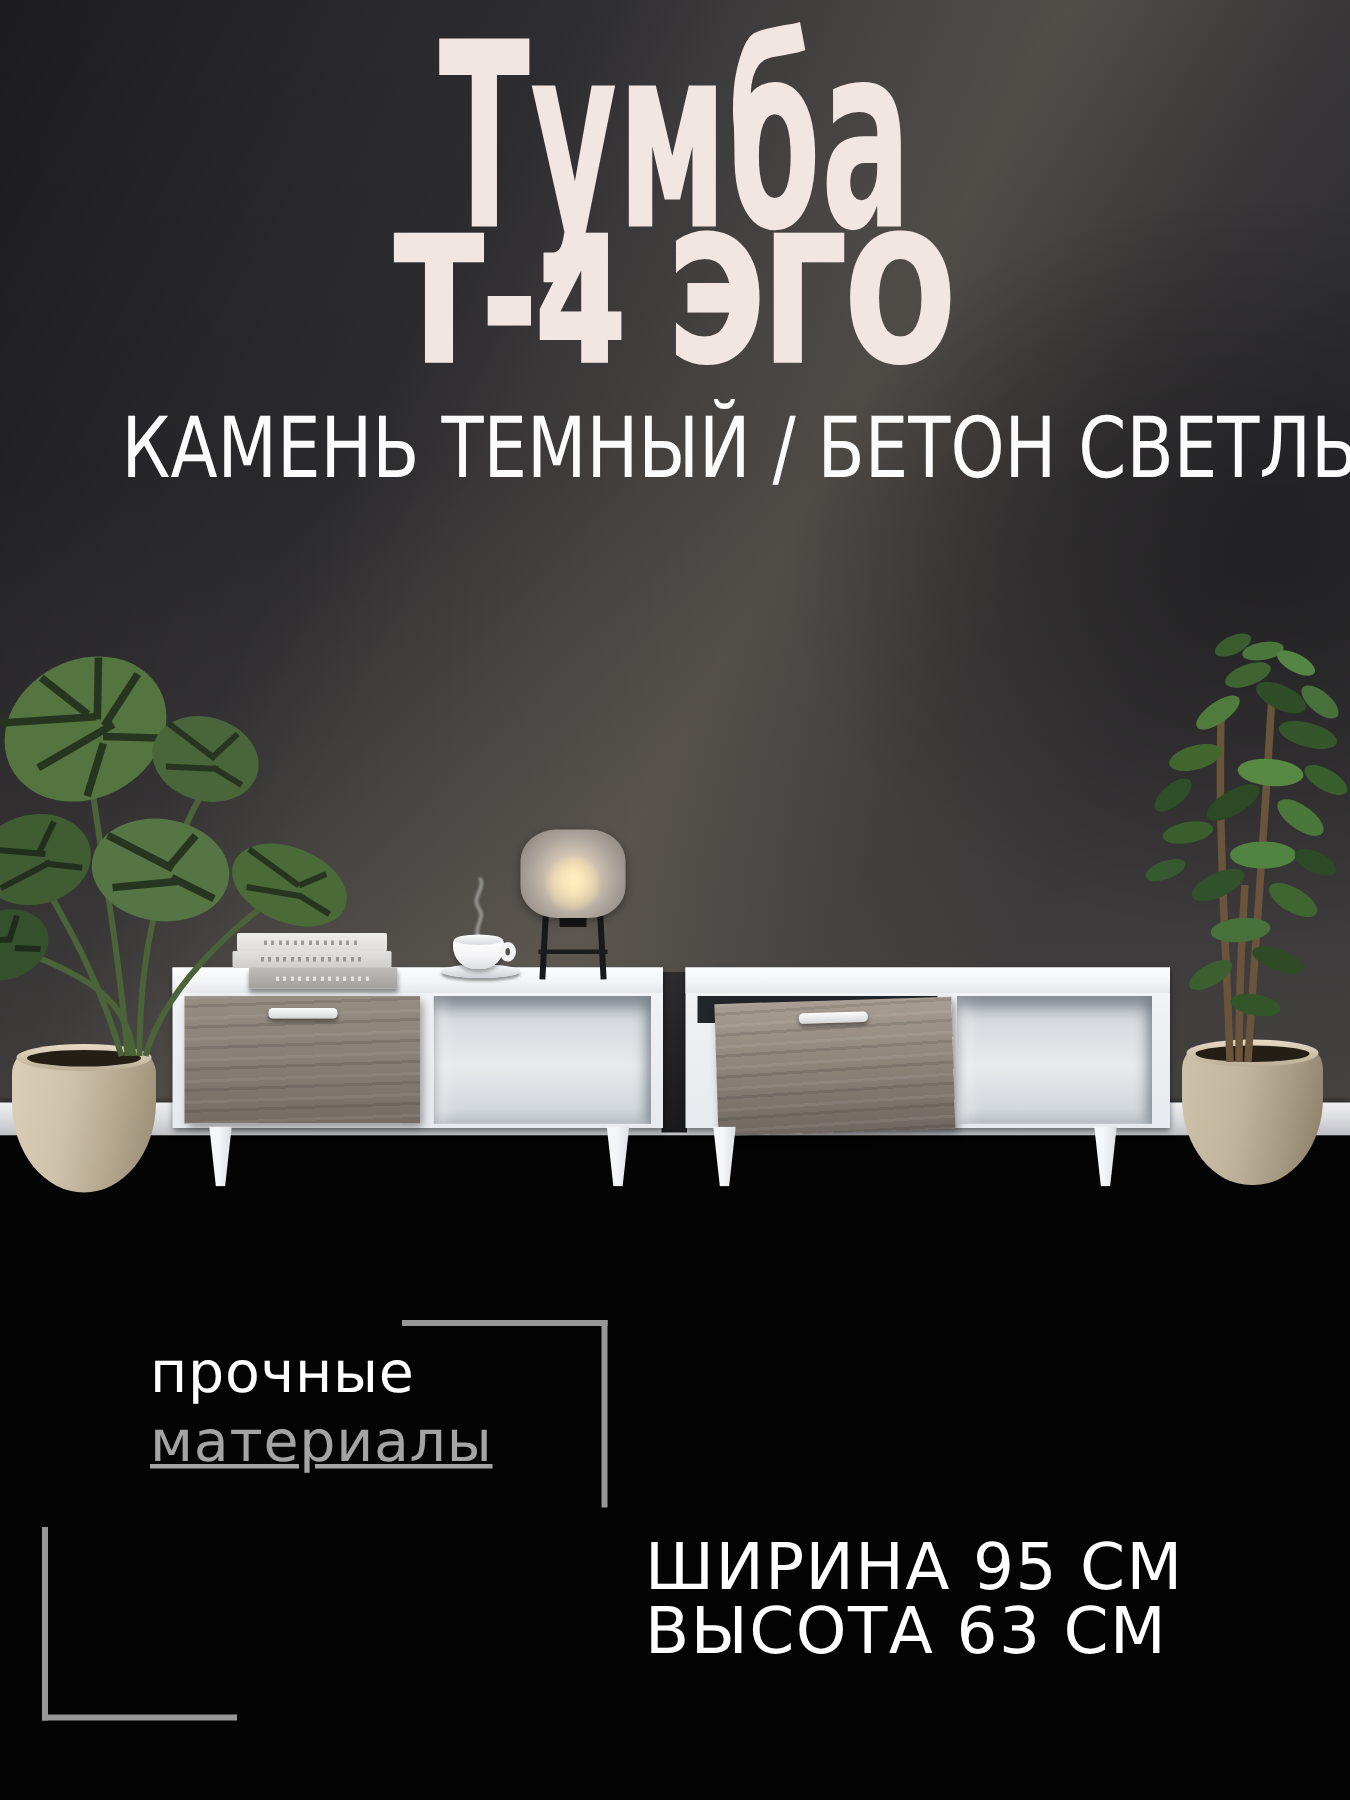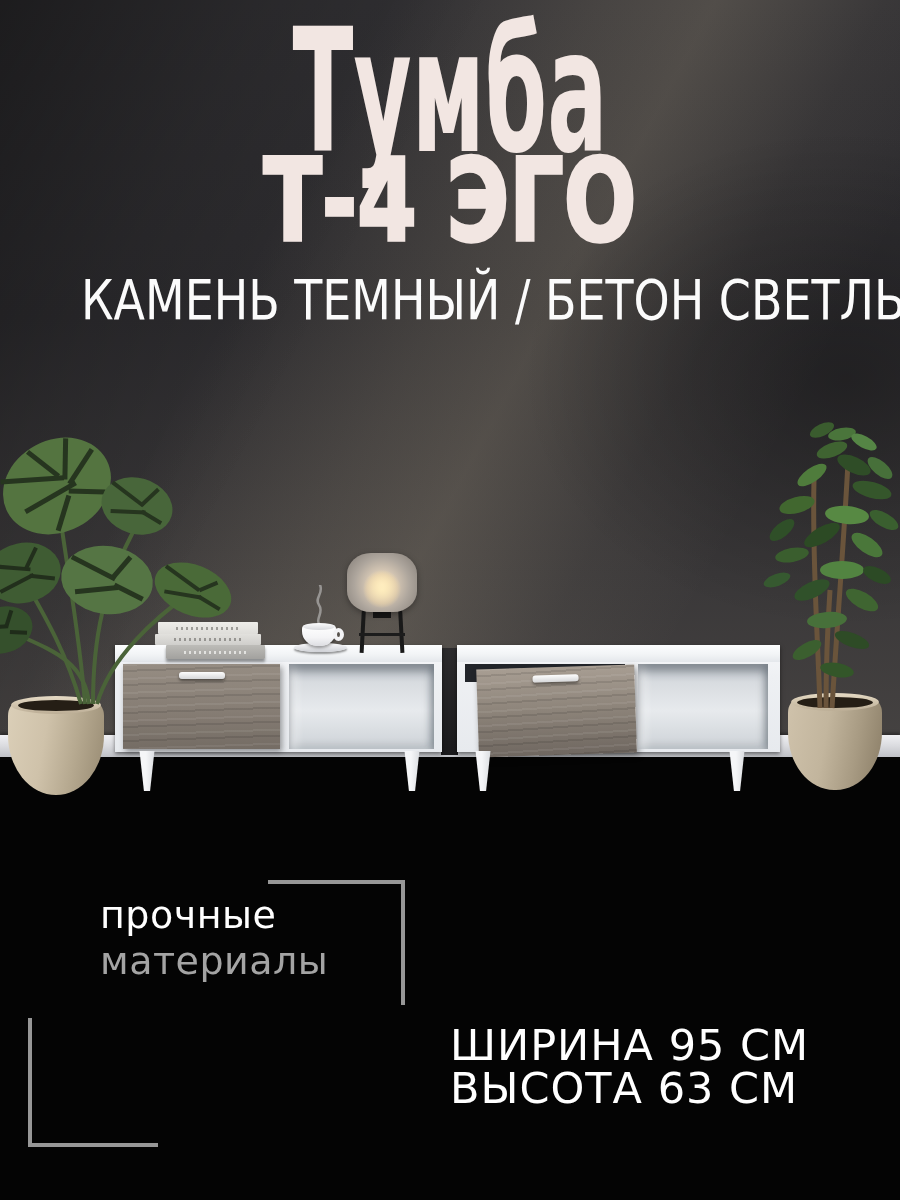--- a/index.html
+++ b/index.html
@@ -111,23 +111,23 @@
 
   
   .bracket{position:absolute;z-index:20;}
   .bracket-tr{left:268px;top:880px;width:133px;height:121px;
     border-top:4px solid #979797;border-right:4px solid #979797;}
   .bracket-bl{left:28px;top:1018px;width:126px;height:125px;
     border-left:4px solid #979797;border-bottom:4px solid #979797;}
   .feat{position:absolute;left:52px;z-index:21;font-size:38px;line-height:46px;letter-spacing:.5px;}
   .feat-1{top:892px;margin-left:48px;} .feat-2{top:1026px;}
   .feat-primary{color:#ffffff;}
-  .feat-secondary{color:#a4a4a4;}
+  .feat-secondary{color:#a4a4a4;text-decoration:underline;}
   .specs{position:absolute;left:430px;top:1024px;z-index:21;color:#ffffff;
-    font-size:43px;line-height:43px;letter-spacing:1px;white-space:nowrap;margin-left:20px;}
+    font-size:43px;line-height:43px;letter-spacing:1px;white-space:nowrap;}
 </style>
 </head>
 <body>
 
 <div class="canvas">
 
   <div class="wall"></div>
   <div class="baseboard"></div>
   <div class="floor"></div>
   <div class="gap-shadow"></div>

